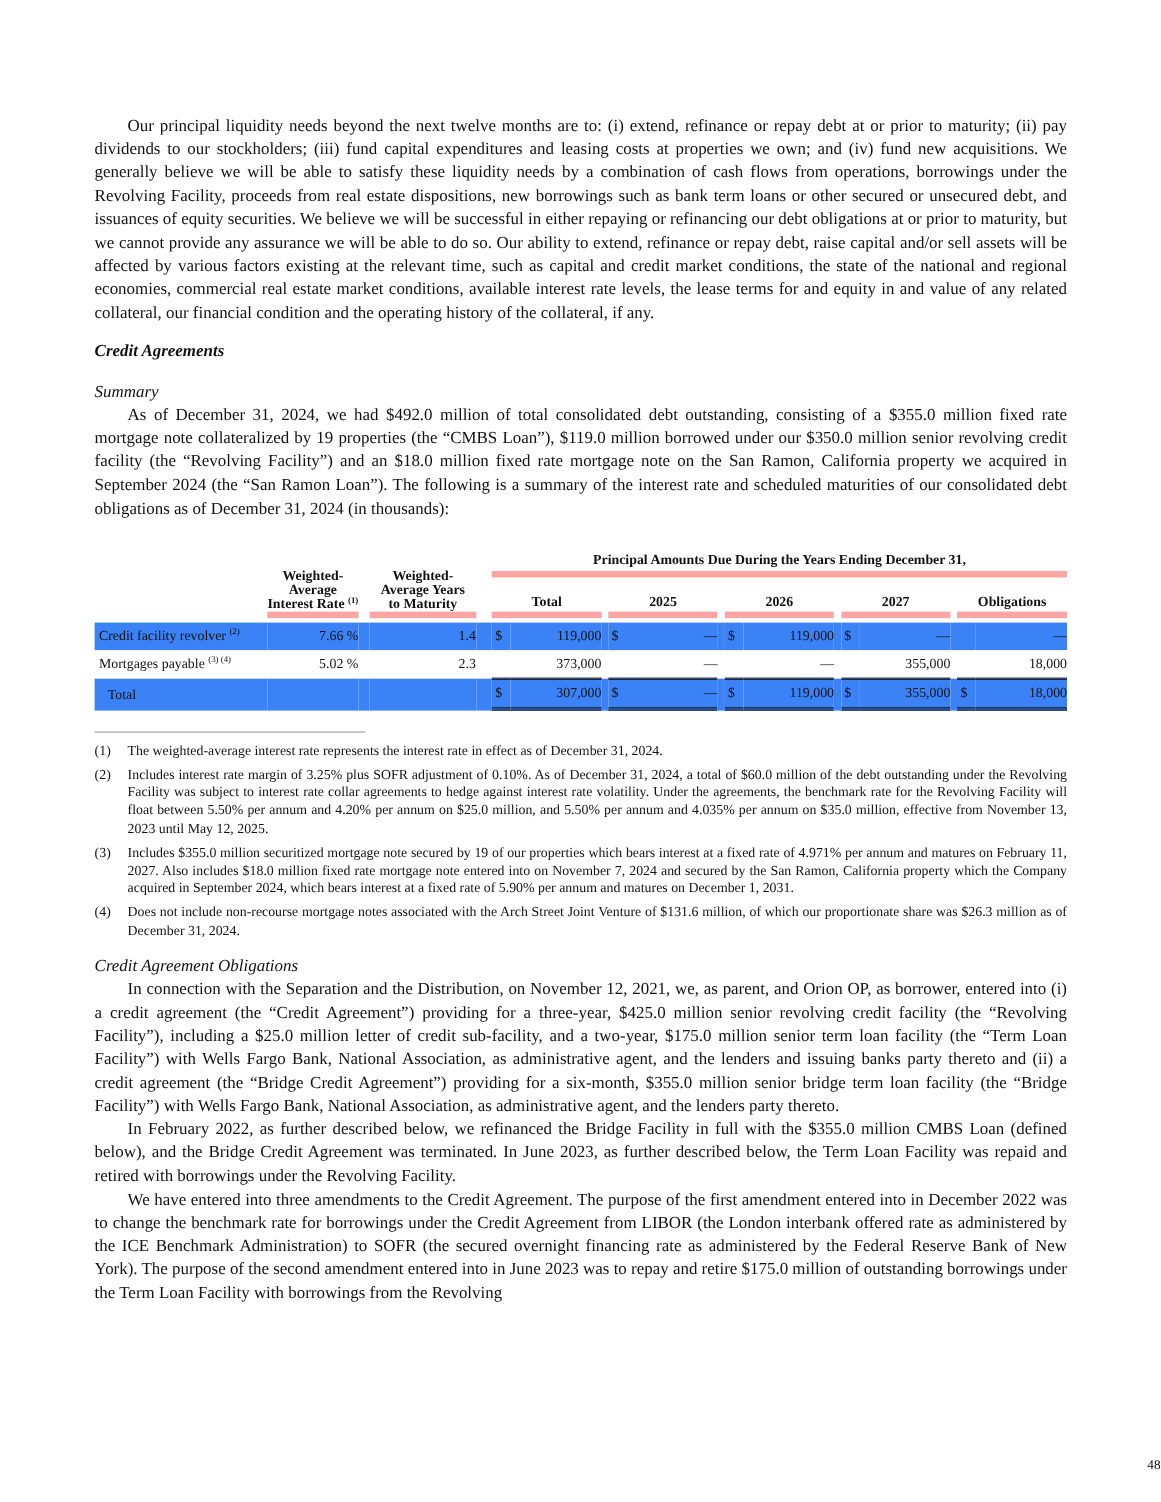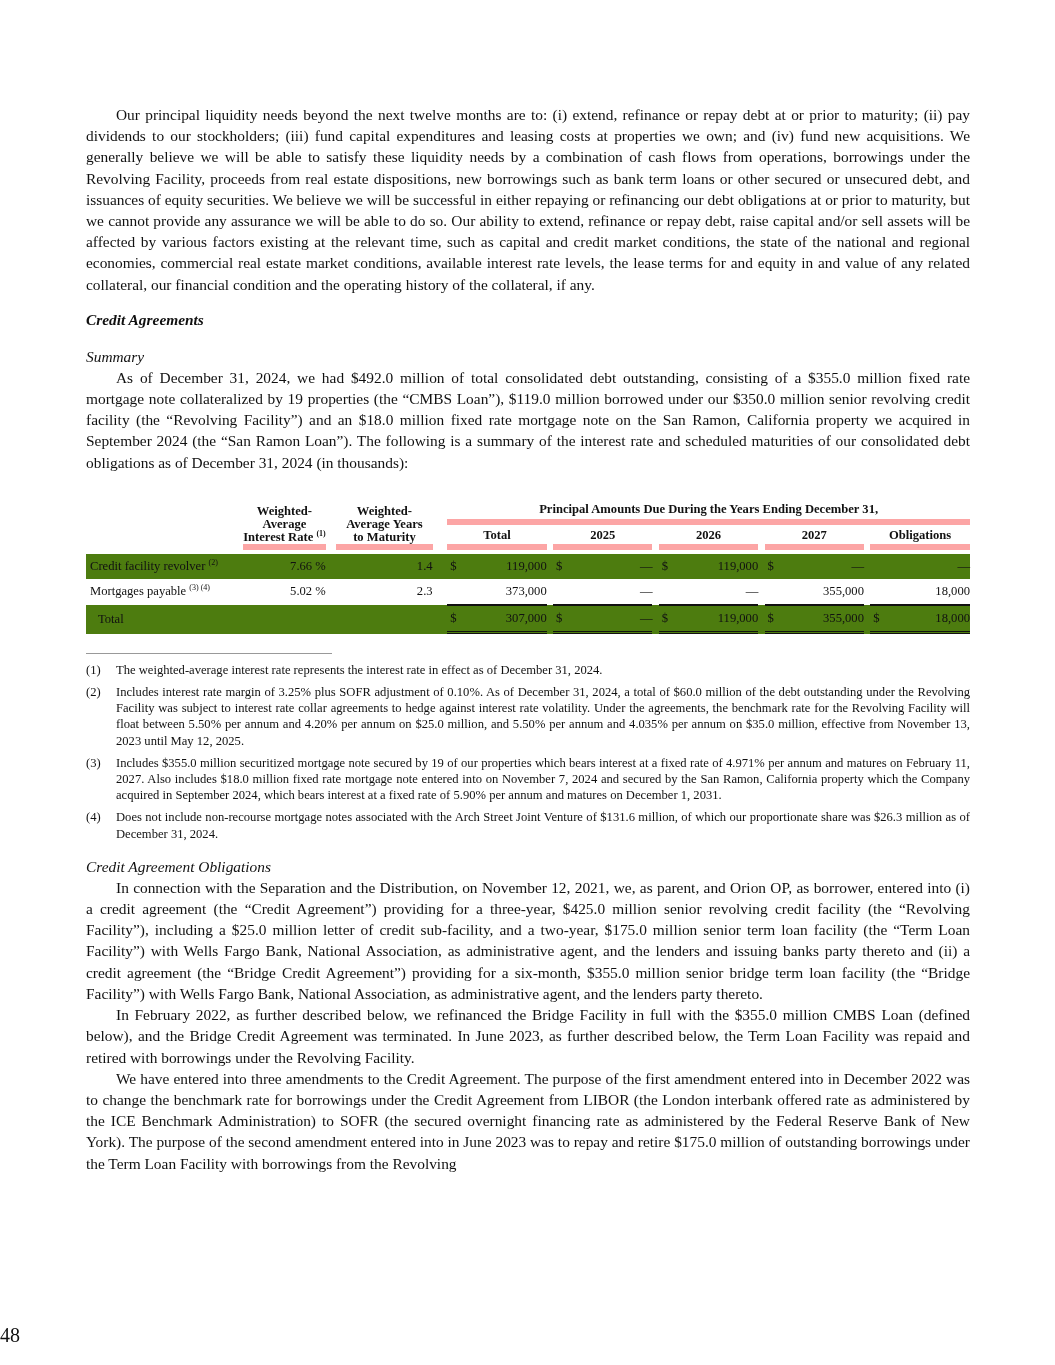--- a/index.html
+++ b/index.html
@@ -15,35 +15,35 @@
     .h-italic { font-style: italic; margin: 0; line-height: 21px; }
     .mt-14 { margin-top: 14px; }
     .mt-15 { margin-top: 15px; }
     .mt-16 { margin-top: 16px; }
 
     
     .debt-table { position: relative; margin-top: 30px; width: 884px; font-size: 12.6px; }
     .debt-table table { border-collapse: separate; border-spacing: 0; width: 100%; table-layout: fixed; }
     .debt-table th { font-weight: bold; text-align: center; line-height: 13px; padding: 0; vertical-align: bottom; }
     .debt-table td { padding: 0; height: 25px; line-height: 25px; vertical-align: middle; }
-    .shade td { background: #4d7c0f; }
+    .shade td { background: #3b82f6; }
     .hdr-line { border-bottom: 6px solid #fca5a5; }
     .num { text-align: right; }
     .cur { text-align: left; padding-left: 3px !important; }
     .sup { font-size: 8px; vertical-align: super; line-height: 0; }
     .single-under { border-bottom: 1.5px solid #111; }
     .total-cell { border-top: 1.5px solid #111; border-bottom: 3.5px double #111; }
     .label-cell { padding-left: 4px !important; }
 
     .rule { width: 246px; border-top: 1px solid #999; margin-top: 19px; }
     .fn { display: flex; font-size: 12.6px; line-height: 16.2px; text-align: justify; margin-top: 6px; }
     .fn .num-lbl { width: 30px; flex: 0 0 30px; }
     .fn .txt { flex: 1; }
 
-    .page-num { position: absolute; top: 1324px; left: 0; width: 1055px; text-align: left; font-size: 20px; }
+    .page-num { position: absolute; top: 1324px; left: 0; width: 1055px; text-align: right; font-size: 12px; }
   </style>
 </head>
 <body>
 
 <div class="page">
 
   <p class="body">Our principal liquidity needs beyond the next twelve months are to: (i) extend, refinance or repay debt at or prior to maturity; (ii) pay dividends to our stockholders; (iii) fund capital expenditures and leasing costs at properties we own; and (iv) fund new acquisitions. We generally believe we will be able to satisfy these liquidity needs by a combination of cash flows from operations, borrowings under the Revolving Facility, proceeds from real estate dispositions, new borrowings such as bank term loans or other secured or unsecured debt, and issuances of equity securities. We believe we will be successful in either repaying or refinancing our debt obligations at or prior to maturity, but we cannot provide any assurance we will be able to do so. Our ability to extend, refinance or repay debt, raise capital and/or sell assets will be affected by various factors existing at the relevant time, such as capital and credit market conditions, the state of the national and regional economies, commercial real estate market conditions, available interest rate levels, the lease terms for and equity in and value of any related collateral, our financial condition and the operating history of the collateral, if any.</p>
 
   <p class="h-bold-italic mt-14">Credit Agreements</p>
 
@@ -90,21 +90,21 @@
           </th>
           <th></th>
           <th colspan="14" class="hdr-line" style="padding-bottom:3px;">Principal Amounts Due During the Years Ending December 31,</th>
         </tr>
         <tr>
           <th></th>
             <th></th>
             <th></th>
           <th colspan="2" class="hdr-line" style="padding-top:4px;padding-bottom:2px;">Total</th>
             <th></th>
-          <th colspan="2" class="hdr-line" style="padding-top:4px;padding-bottom:2px;">2025</th>
+          <th colspan="2" class="hdr-line" style="padding-top:16px;padding-bottom:2px;">2025</th>
             <th></th>
           <th colspan="2" class="hdr-line" style="padding-top:4px;padding-bottom:2px;">2026</th>
             <th></th>
           <th colspan="2" class="hdr-line" style="padding-top:4px;padding-bottom:2px;">2027</th>
             <th></th>
           <th colspan="2" class="hdr-line" style="padding-top:4px;padding-bottom:2px;">Obligations</th>
         </tr>
       </thead>
       <tbody>
         <tr style="height:4px">

